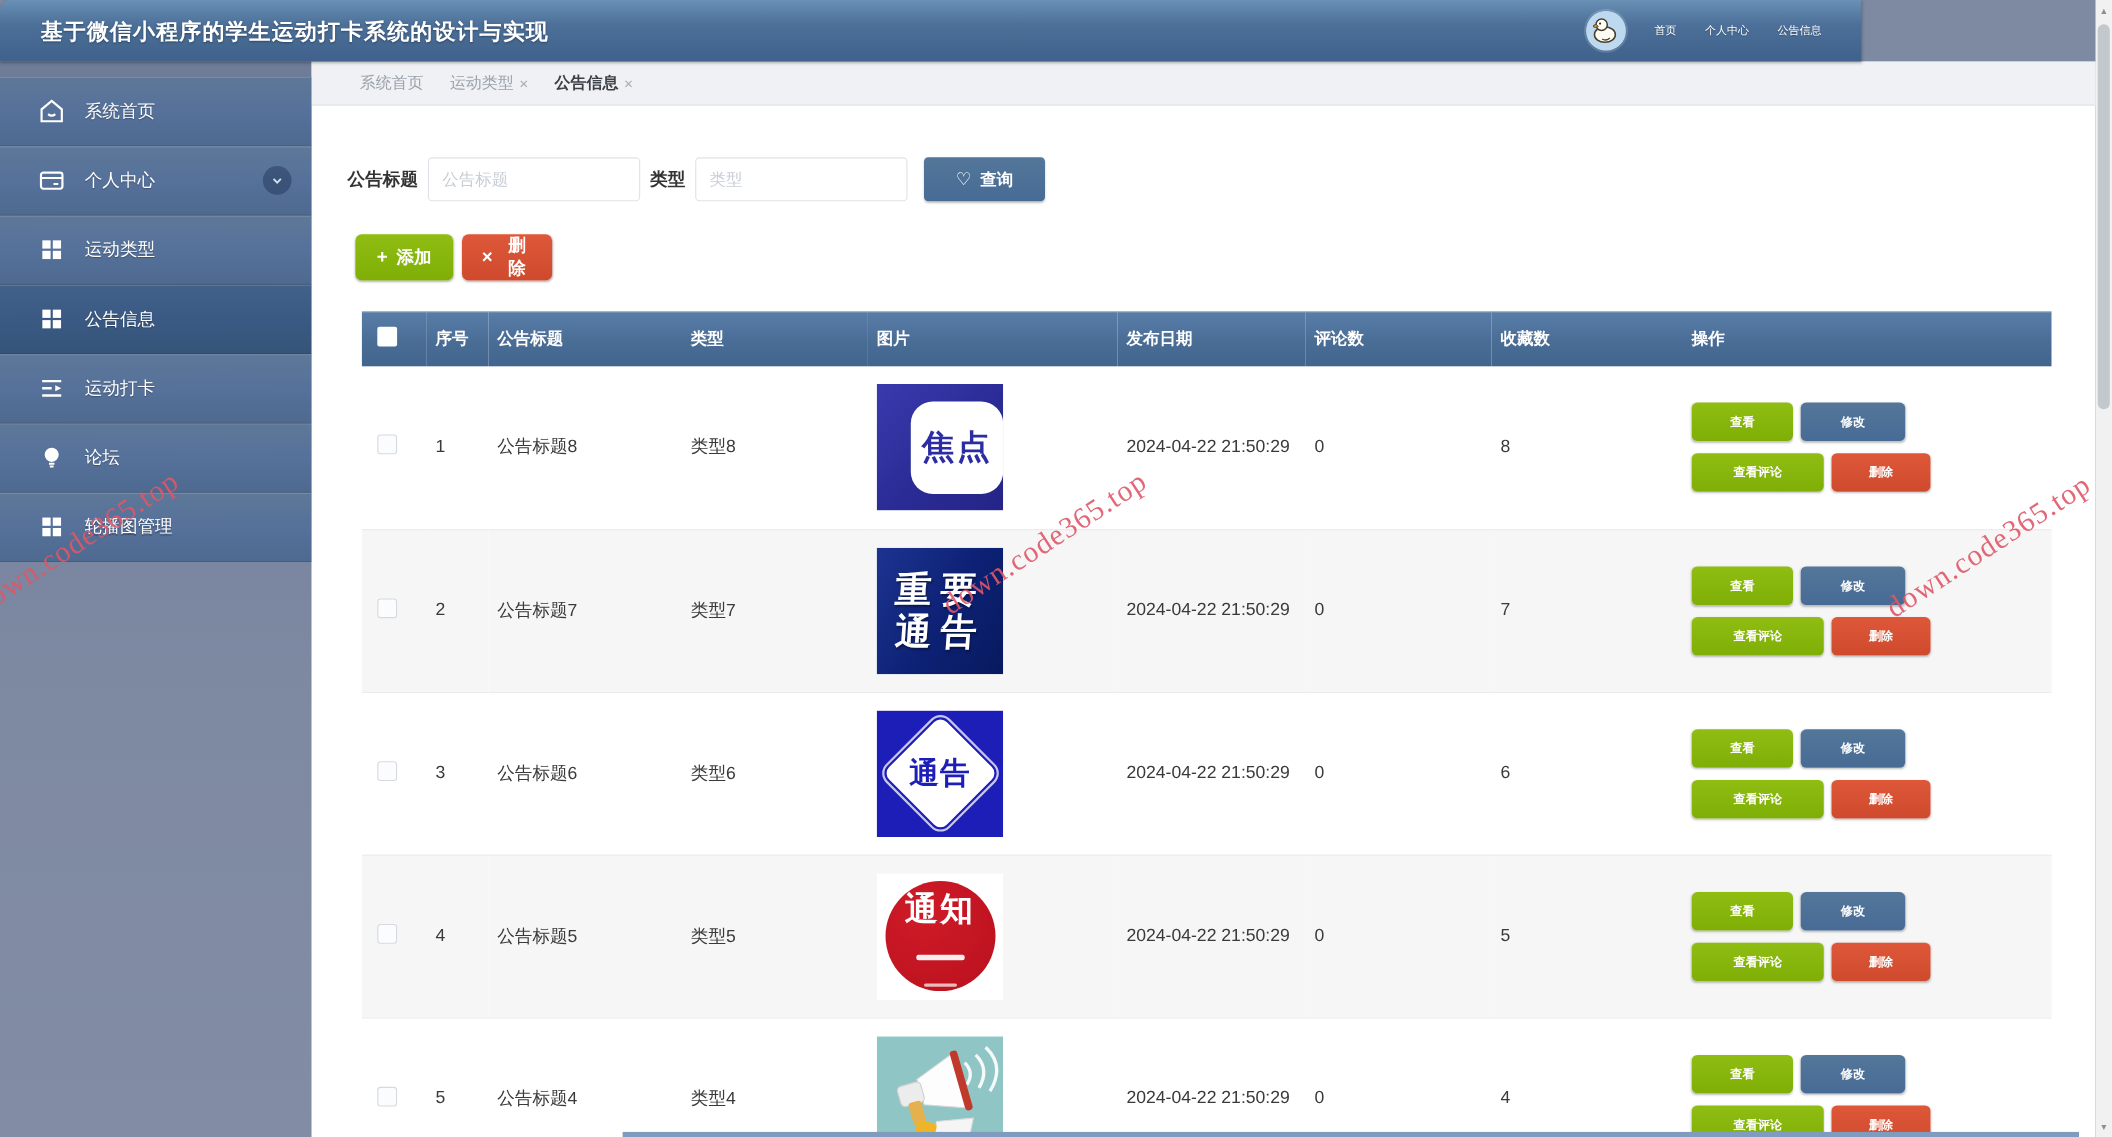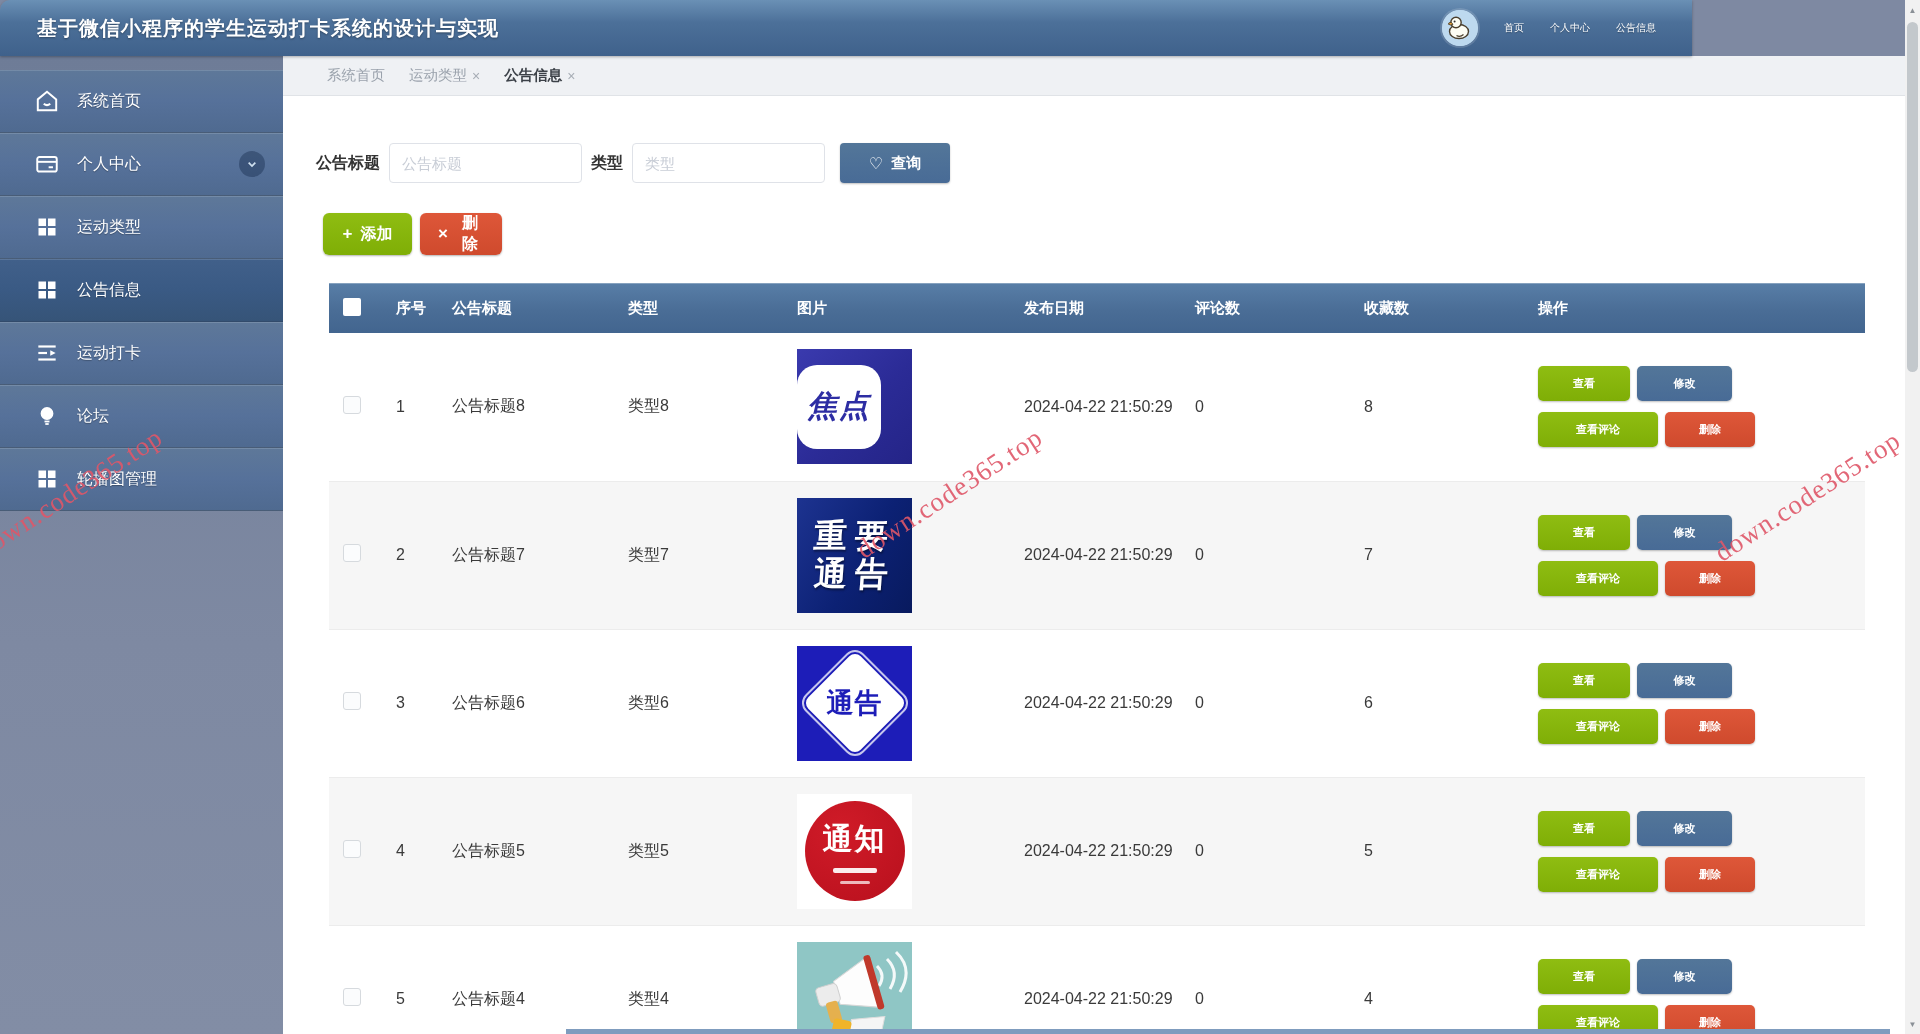--- a/index.html
+++ b/index.html
@@ -70,34 +70,34 @@
     height:50px; color:#fff; font-size:15px; font-weight:bold; text-align:left; padding-left:8px; }
   .hd-check { display:inline-block; width:18px; height:18px; background:#fff; border-radius:2px; margin-left:6px; cursor:pointer; }
   tbody td { height:148px; vertical-align:middle; font-size:16px; color:#3a3a3a; padding-left:8px;
     border-bottom:1px solid #ececec; }
   tbody tr:nth-child(even) { background:#f6f6f6; }
   .row-check { display:inline-block; width:18px; height:18px; border:1px solid #d6dade; background:#fbfcfd;
     border-radius:3px; margin-left:6px; cursor:pointer; }
 
   .thumb { width:115px; height:115px; position:relative; overflow:hidden; }
   .th-focus { width:100%; height:100%; background:linear-gradient(135deg,#3a3aae 0%,#2b2b96 55%,#242487 100%);
-    display:flex; align-items:center; justify-content:flex-start;font-style:italic; }
+    display:flex; align-items:center; justify-content:flex-end; }
   .th-focus-in { width:84px; height:84px; background:#fff; border-radius:20px; display:flex; align-items:center;
     justify-content:center; font-size:30px; font-weight:bold; color:#2d2da3; letter-spacing:2px; }
   .th-banner { width:100%; height:100%; background:linear-gradient(120deg,#1d3390 0%,#0c2174 55%,#081a5e 100%);
     display:flex; flex-direction:column; align-items:center; justify-content:center; }
   .th-banner span { color:#fff; font-size:33px; font-weight:bold; line-height:1.15; letter-spacing:8px;
     text-shadow:1px 2px 2px rgba(0,0,0,.4); transform:skewX(-4deg); }
   .th-diamond { width:100%; height:100%; background:#1d1db8; display:flex; align-items:center; justify-content:center; }
   .dm { width:74px; height:74px; background:#fff; transform:rotate(45deg); border-radius:8px;
     box-shadow:0 0 0 2px #1d1db8, 0 0 0 4px rgba(255,255,255,.75); }
   .dm-t { position:absolute; font-size:27px; font-weight:bold; color:#1d1db8; letter-spacing:1px; }
   .th-circle { width:100%; height:100%; background:#fff; display:flex; align-items:center; justify-content:center; }
   .cc { width:100px; height:100px; border-radius:50%; background:radial-gradient(circle at 35% 30%, #d01b28, #b8101d);
-    display:flex; flex-direction:column; align-items:center; justify-content:center; gap:8px; }
+    display:flex; flex-direction:column; align-items:center; justify-content:center; gap:21px; }
   .cc span { color:#fff; font-size:30px; font-weight:bold; letter-spacing:2px; }
   .cc i { display:block; width:44px; height:5px; background:rgba(255,255,255,.92); border-radius:2px; }
   .cc em { display:block; width:30px; height:3px; background:rgba(255,255,255,.7); border-radius:2px; }
   .th-mega svg { display:block; }
 
   .c-actions .btn-line { display:flex; gap:7px; }
   .c-actions .btn-line + .btn-line { margin-top:11px; }
   .abtn { height:35px; border:none; border-radius:5px; color:#fff; font-size:11px; font-weight:bold;
     cursor:pointer; font-family:inherit; box-shadow:0 1px 2px rgba(0,0,0,.25); padding:0 10px; }
   .abtn.green { background:linear-gradient(#8fbd12 0%, #7fae06 100%); }

